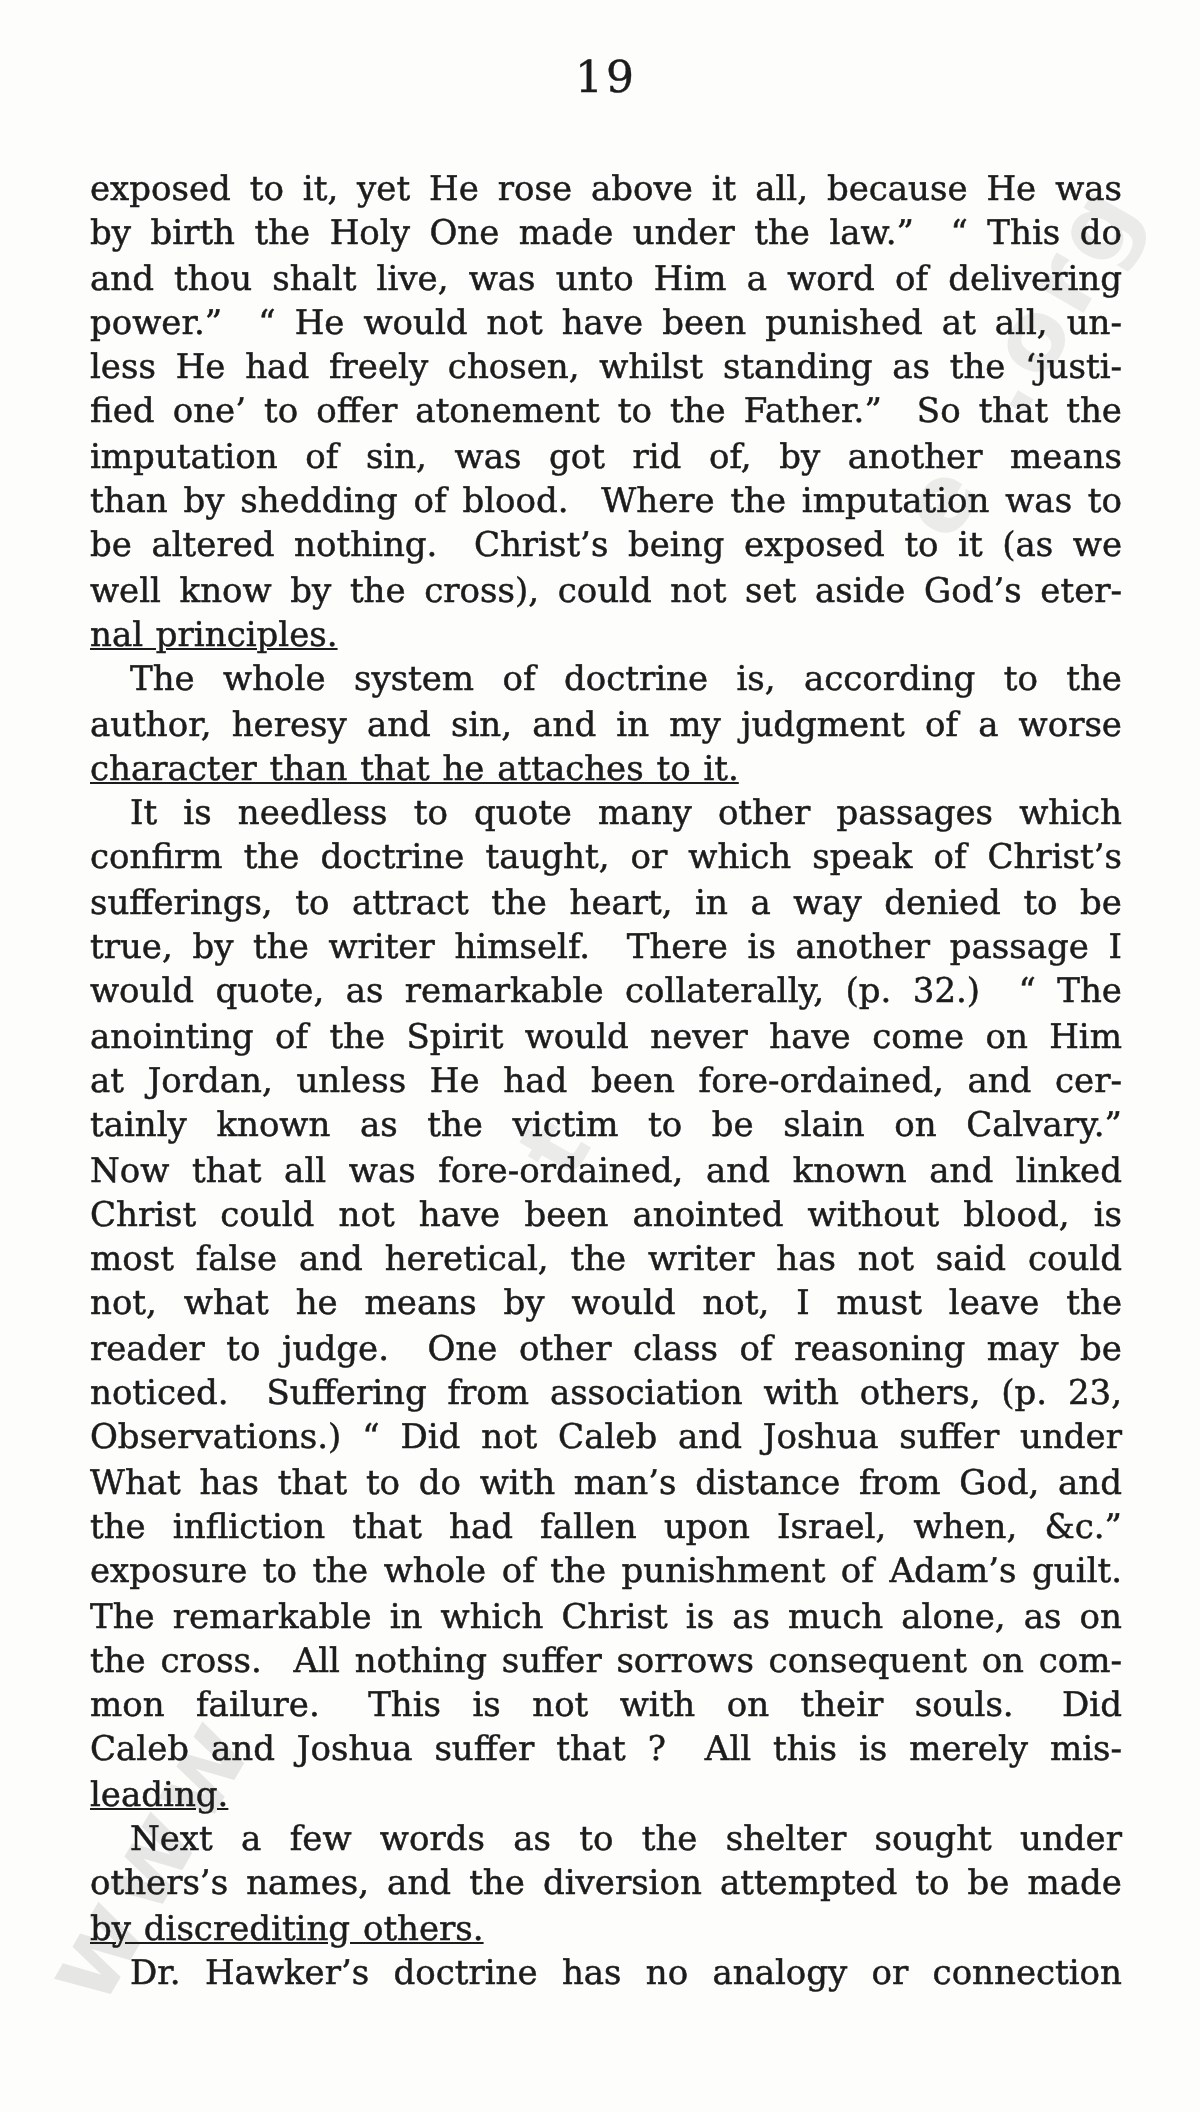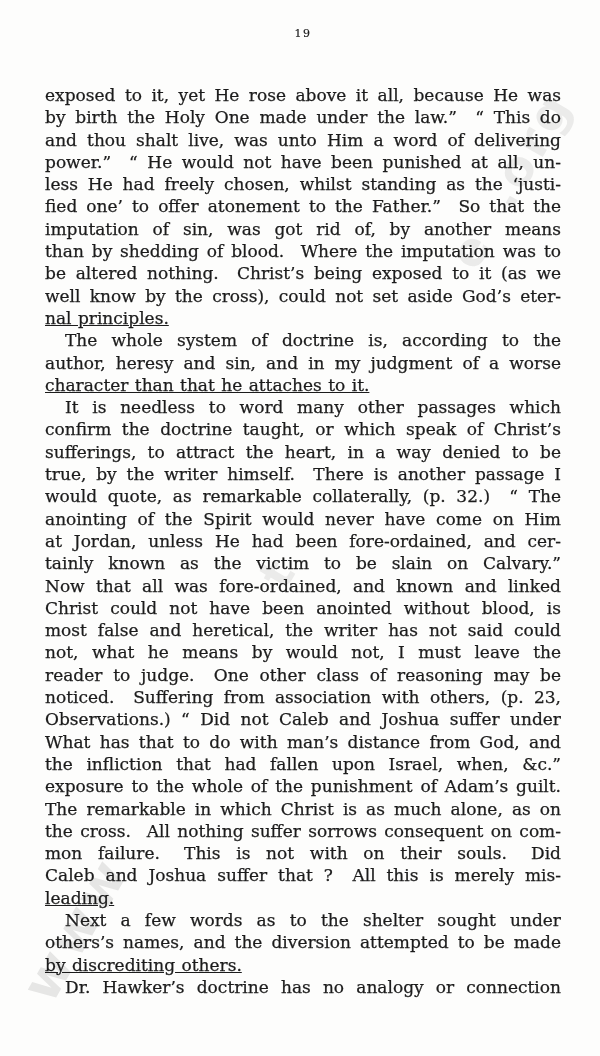--- a/index.html
+++ b/index.html
@@ -7,21 +7,21 @@
     width:600px; height:1056px;
     background:#fdfdfc;
     overflow:hidden;
     position:relative;
     font-family:"DejaVu Serif", serif;
     color:#1c1c1c;
   }
   .page { position:absolute; left:0; top:0; width:600px; height:1056px; }
   .page-number {
     position:absolute; top:27px; left:45px; width:516px;
-    text-align:center; font-size:11px; letter-spacing:1.5px;
+    text-align:center; font-size:22px; letter-spacing:1.5px;
     -webkit-text-stroke:0.2px #1c1c1c;
   }
   .body-text {
     position:absolute; top:84px; left:45px; width:516px;
     font-size:17px; line-height:22.3px;
     -webkit-text-stroke:0.25px #1c1c1c;
   }
   .line {
     text-align:justify;
     text-align-last:justify;
@@ -65,21 +65,21 @@
       <div class="line">less He had freely chosen, whilst standing as the ‘justi-</div>
       <div class="line">fied one’ to offer atonement to the Father.”  So that the</div>
       <div class="line">imputation of sin, was got rid of, by another means</div>
       <div class="line">than by shedding of blood.  Where the imputation was to</div>
       <div class="line">be altered nothing.  Christ’s being exposed to it (as we</div>
       <div class="line">well know by the cross), could not set aside God’s eter-</div>
       <div class="line last">nal principles.</div>
       <div class="line indent">The whole system of doctrine is, according to the</div>
       <div class="line">author, heresy and sin, and in my judgment of a worse</div>
       <div class="line last">character than that he attaches to it.</div>
-      <div class="line indent">It is needless to word many other passages which</div>
+      <div class="line indent">It is needless to quote many other passages which</div>
       <div class="line">confirm the doctrine taught, or which speak of Christ’s</div>
       <div class="line">sufferings, to attract the heart, in a way denied to be</div>
       <div class="line">true, by the writer himself.  There is another passage I</div>
       <div class="line">would quote, as remarkable collaterally, (p. 32.)  “ The</div>
       <div class="line">anointing of the Spirit would never have come on Him</div>
       <div class="line">at Jordan, unless He had been fore-ordained, and cer-</div>
       <div class="line">tainly known as the victim to be slain on Calvary.”</div>
       <div class="line">Now that all was fore-ordained, and known and linked</div>
       <div class="line">Christ could not have been anointed without blood, is</div>
       <div class="line">most false and heretical, the writer has not said could</div>

